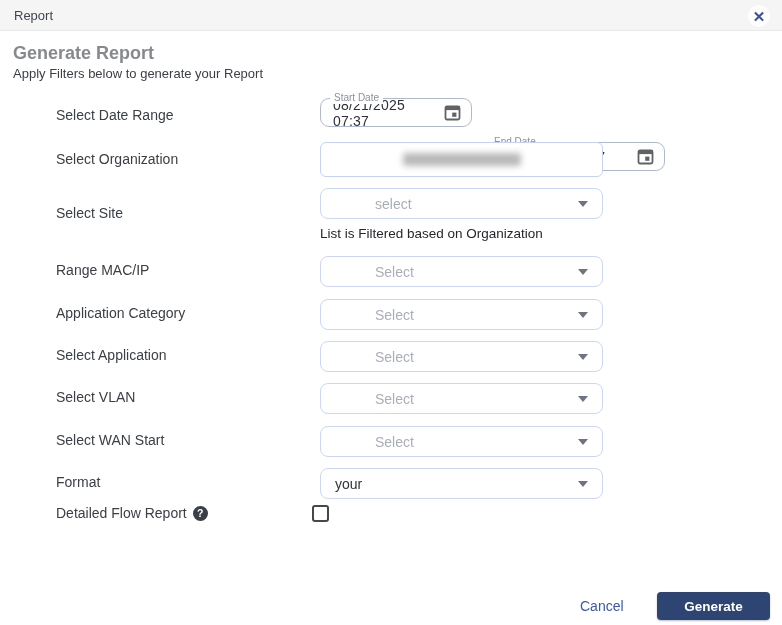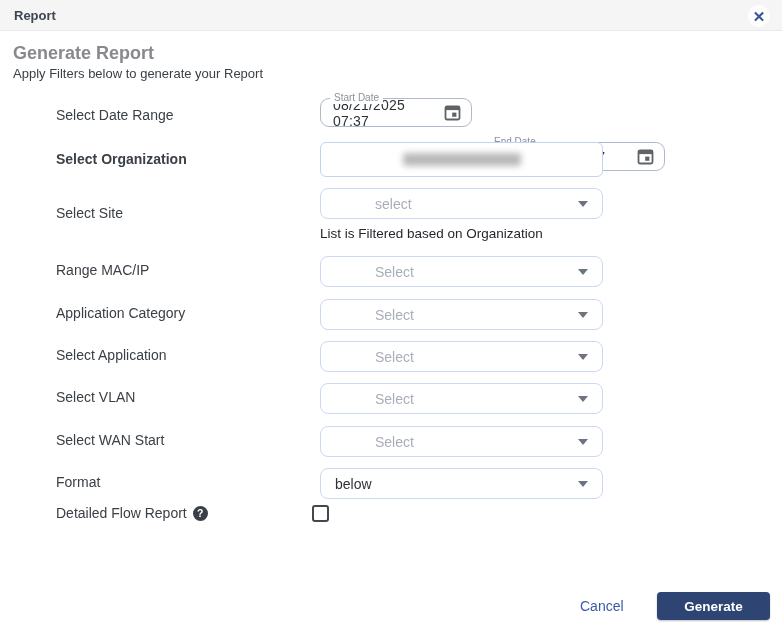--- a/index.html
+++ b/index.html
@@ -9,21 +9,21 @@
     background:#ffffff; color:#3b4046; position:relative; overflow:hidden;
   }
   .dialog { position:absolute; inset:0; background:#fff; }
 
   
   .dlg-header {
     position:absolute; top:0; left:0; right:0; height:31px;
     background:#f5f5f6; border-bottom:1px solid #e8e9eb;
     display:flex; align-items:center; padding:0 14px;
   }
-  .dlg-title { font-size:13px; font-weight:700; color:#3f4651; }
+  .dlg-title { font-size:13px; font-weight:400; color:#3f4651; }
   .close-btn {
     position:absolute; right:12px; top:5px; width:22px; height:22px;
     display:flex; align-items:center; justify-content:center;
     color:#3b5394; font-size:15px; font-weight:700; cursor:pointer;
     border-radius:50%; background:#fdfdfd; line-height:1;
   }
 
   
   .page-title { position:absolute; left:13px; top:43px; font-size:18px; font-weight:700; color:#87898e; }
   .page-sub   { position:absolute; left:13px; top:66px; font-size:13px; color:#3b4048; }
@@ -120,21 +120,21 @@
   <div class="datefield" style="left:480px; width:185px;margin-top:44px;">
     <span class="flabel">End Date</span>
     <span class="dval">08/21/2025 08:37</span>
     <svg class="cal-icon" viewBox="0 0 17 17">
       <rect x="1.5" y="2.5" width="14" height="13" rx="1.5" fill="none" stroke="#5f6368" stroke-width="1.8"></rect>
       <rect x="1.5" y="2.5" width="14" height="3.6" fill="#5f6368"></rect>
       <rect x="8.2" y="8.6" width="4.2" height="4.2" fill="#5f6368"></rect>
     </svg>
   </div>
 
-  <div class="row-label" style="top:151px;font-weight:bold;">Select Organization</div>
+  <div class="row-label" style="top:151px;">Select Organization</div>
   <div class="org-input">
     <span class="redacted"></span>
   </div>
 
   <div class="row-label" style="top:205px;">Select Site</div>
   <div class="select" style="top:188px;">
     <span class="ph">select</span>
     <span class="caret"></span>
   </div>
   <div class="helper">List is Filtered based on Organization</div>
@@ -164,21 +164,21 @@
   </div>
 
   <div class="row-label" style="top:432px;">Select WAN Start</div>
   <div class="select" style="top:426px;">
     <span class="ph">Select</span>
     <span class="caret"></span>
   </div>
 
   <div class="row-label" style="top:474px;">Format</div>
   <div class="select" style="top:468px;">
-    <span class="val">below</span>
+    <span class="val">your</span>
     <span class="caret"></span>
   </div>
 
   <div class="row-label" style="top:505px;">
     <span>Detailed Flow Report</span>
     <span class="q-icon">?</span>
   </div>
   <input type="checkbox" class="flow-checkbox" style="">
 
   <button class="cancel-link">Cancel</button>

